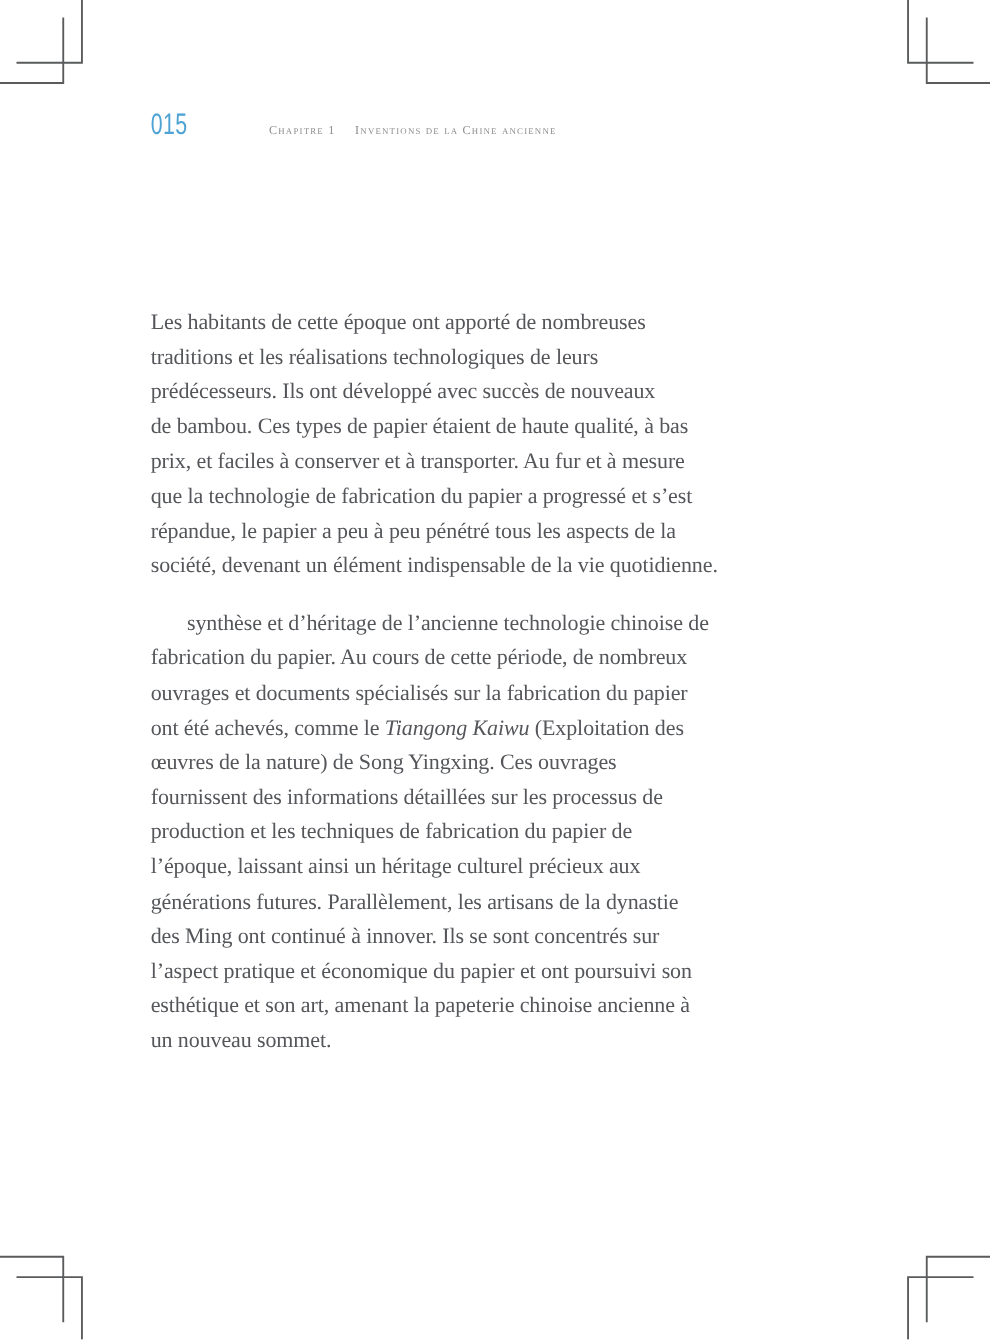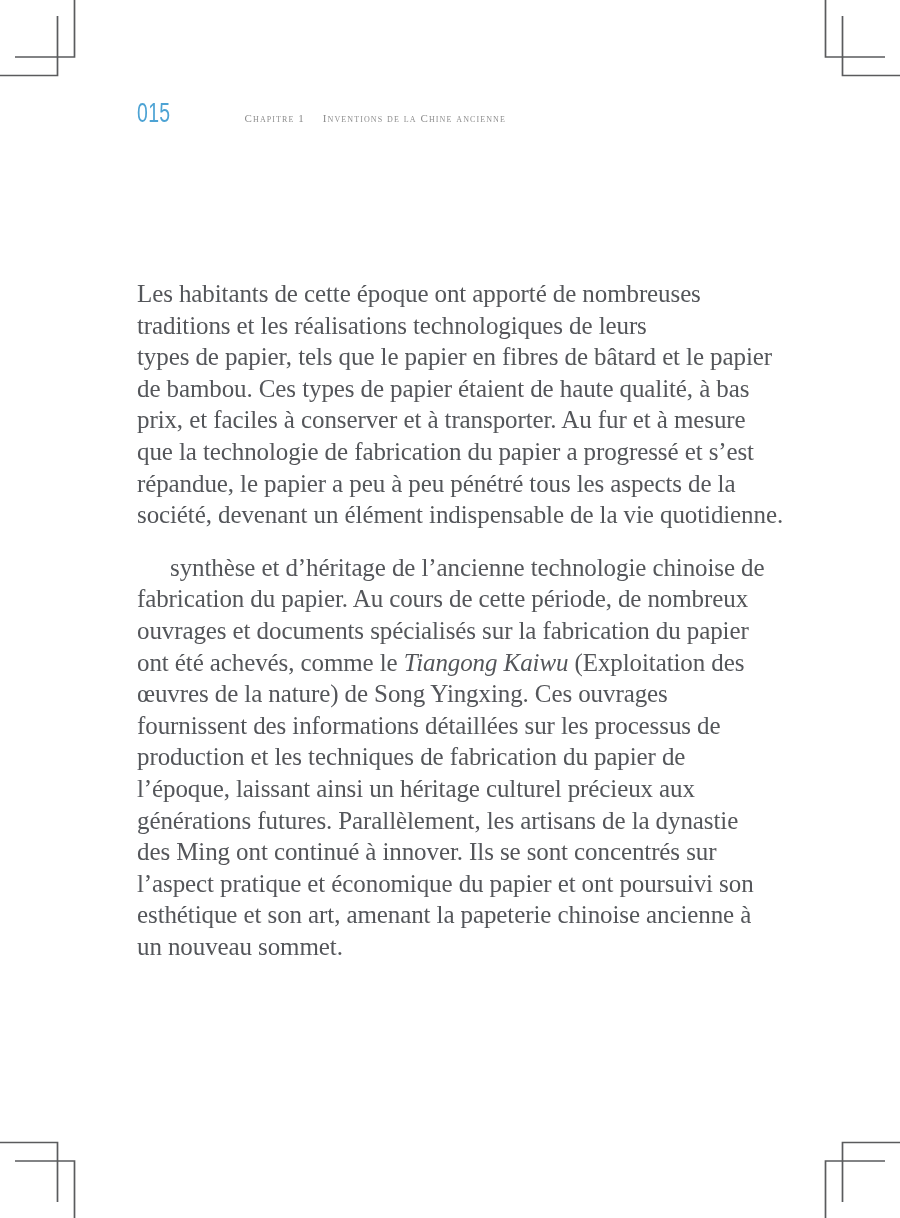--- a/index.html
+++ b/index.html
@@ -54,21 +54,21 @@
   
   .body-text {
     position: absolute;
     left: 137px;
     top: 278px;
     width: 580px;
   }
   .line {
     height: 31.6px;
     line-height: 31.6px;
-    font-size: 25px;
+    font-size: 20px;
     letter-spacing: -0.1px;
     color: #54565a;
     white-space: nowrap;
   }
   .para2 { margin-top: 21px; }
   .para2 .lines-top .line:first-child { text-indent: 33px; }
   .book-title-italic { font-style: italic; }
 </style>
 </head>
 <body>
@@ -106,21 +106,21 @@
       <span class="chapter-label">Chapitre 1</span>
       <span class="chapter-title">Inventions de la Chine ancienne</span>
     </span>
   </div>
 
   <div class="body-text">
 
     <div class="para para1">
         <div class="line">Les habitants de cette époque ont apporté de nombreuses</div>
         <div class="line">traditions et les réalisations technologiques de leurs</div>
-        <div class="line">types de papier, tels que le papier en fibres de bâtard et le papier</div>
+        <div class="line">prédécesseurs. Ils ont développé avec succès de nouveaux</div>
         <div class="line">de bambou. Ces types de papier étaient de haute qualité, à bas</div>
         <div class="line">prix, et faciles à conserver et à transporter. Au fur et à mesure</div>
         <div class="line">que la technologie de fabrication du papier a progressé et s’est</div>
         <div class="line">répandue, le papier a peu à peu pénétré tous les aspects de la</div>
         <div class="line">société, devenant un élément indispensable de la vie quotidienne.</div>
       </div>
 
     <div class="para para2">
       <div class="lines-top">
           <div class="line">synthèse et d’héritage de l’ancienne technologie chinoise de</div>

